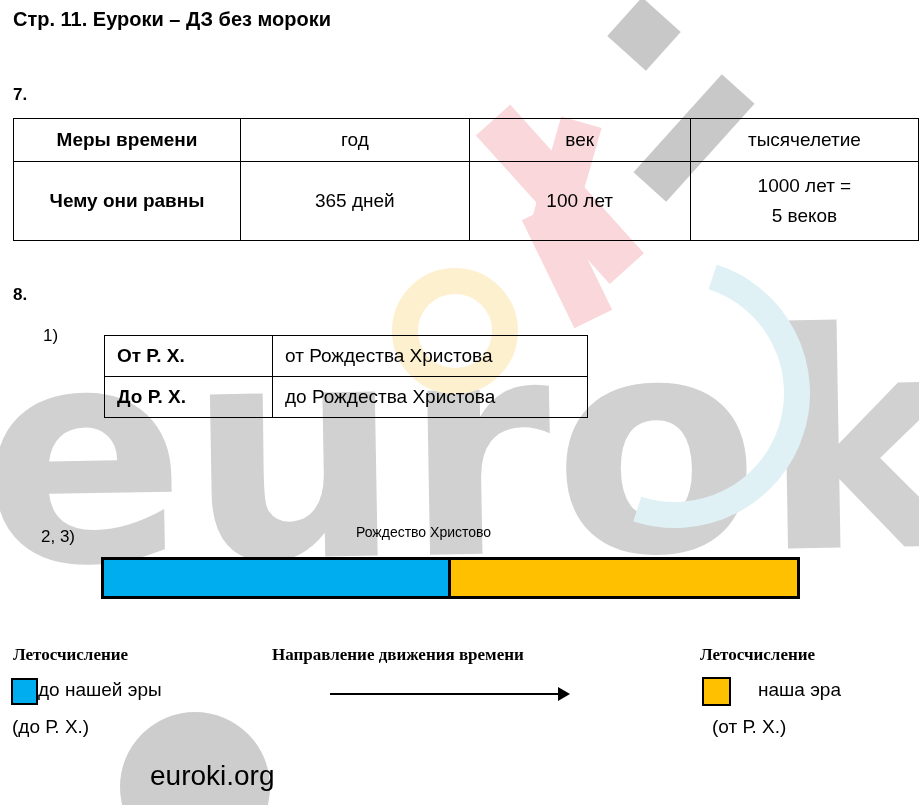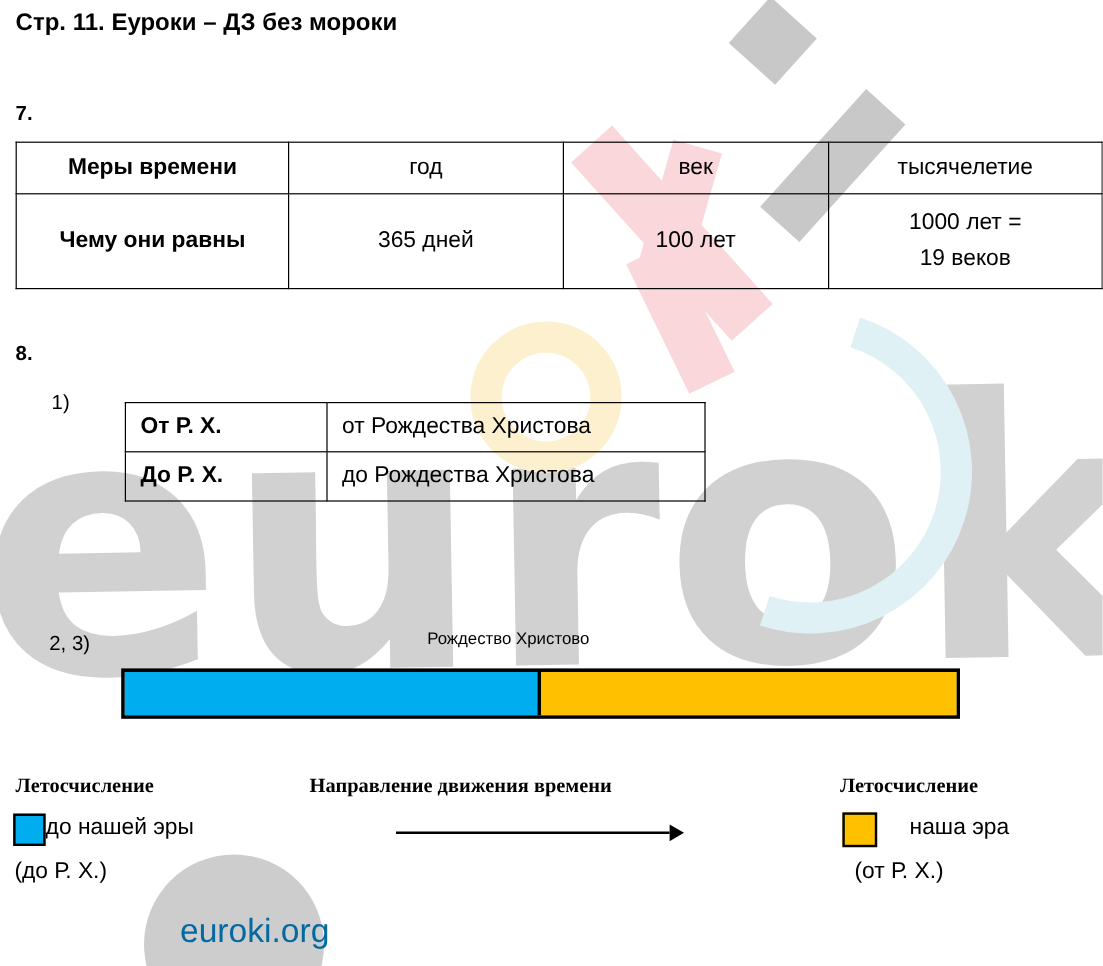--- a/index.html
+++ b/index.html
@@ -180,21 +180,21 @@
     box-sizing: border-box;
   }
 
   
   .legend-title {
     font-size: 17px;
     font-weight: 700;
     font-family: Liberation Serif, serif;
   }
   .lg-left-title  { left: 13px;  top: 645px; }
-  .lg-mid-title   { left: 258px; top: 645px; }
+  .lg-mid-title   { left: 272px; top: 645px; }
   .lg-right-title { left: 700px; top: 645px; }
 
   .swatch {
     border: 2px solid #000;
     box-sizing: border-box;
   }
   #swatch-bc {
     left: 11px; top: 678px;
     width: 27px; height: 27px;
     background: #00ADEF;
@@ -214,21 +214,21 @@
   
   #time-arrow {
     left: 330px; top: 683px;
     width: 240px; height: 20px;
   }
 
   .footer-url {
     left: 150px; top: 760px;
     font-size: 28px;
     font-weight: 400;
-    color: #0369a1;
+    color: #000000;
   }
 </style>
 </head>
 <body>
 
 <div id="page">
 
   <div id="watermark">
     <div class="wm-text wm-euroki">euroki</div>
     <div class="wm-shape wm-bar1"></div>
@@ -254,21 +254,21 @@
         <td style="width:227px">год</td>
         <td style="width:220px">век</td>
         <td style="width:222px">тысячелетие</td>
       </tr>
       <tr class="row-values">
         <td class="bold">Чему они равны</td>
         <td>365 дней</td>
         <td>100 лет</td>
         <td>
           <span>1000 лет =</span><br>
-          <span>19 веков</span>
+          <span>5 веков</span>
         </td>
       </tr>
     </tbody>
       </table>
 
     <div class="abs q-num q8">8.</div>
     <div class="abs sub-num sub1">1)</div>
 
     <table class="grid" id="table-era">
       <tbody>

